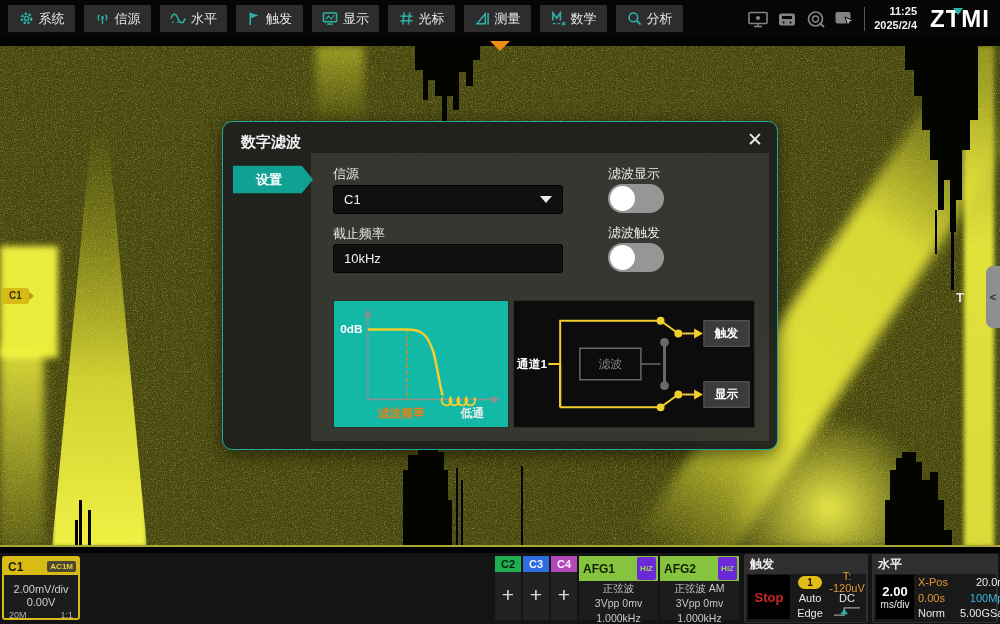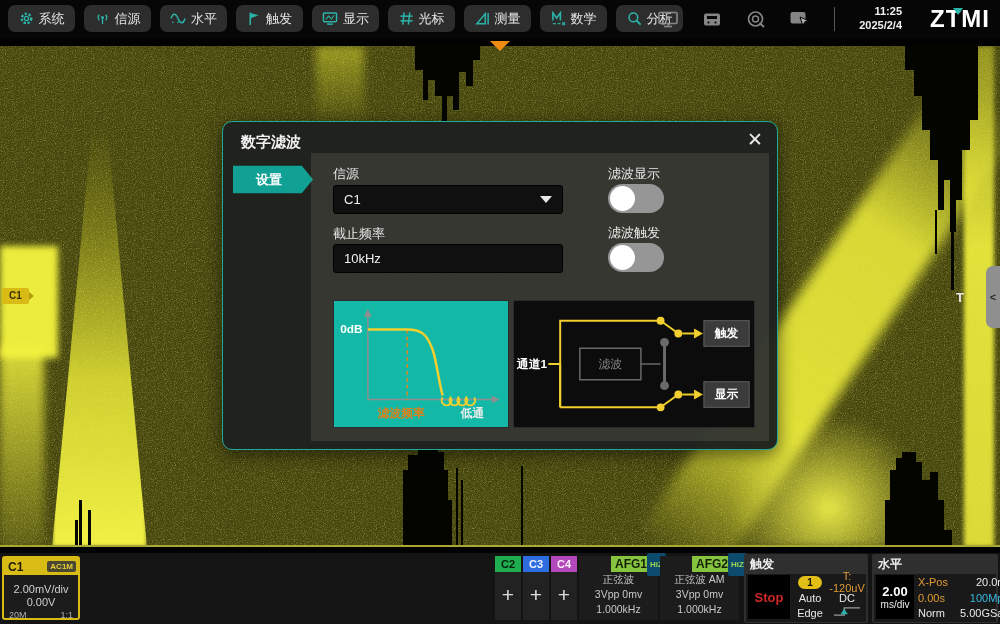--- a/index.html
+++ b/index.html
@@ -2,25 +2,25 @@
 <html><head>
 <meta charset="utf-8">
 <style>
   * { margin:0; padding:0; box-sizing:border-box; }
   html,body { width:1000px; height:624px; background:#000; overflow:hidden;
     font-family:"Liberation Sans", sans-serif; }
 
   
   #topbar { position:absolute; left:0; top:0; width:1000px; height:38px; background:#060606; z-index:30; }
   #menu { position:absolute; left:8px; top:5px; display:flex; gap:9px; }
-  .menu-btn { width:67px; height:27px; background:#2d2d2d; border-radius:7px; display:flex;
+  .menu-btn { width:67px; height:27px; background:#2d2d2d; border-radius:1px; display:flex;
     align-items:center; justify-content:center; gap:5px; cursor:pointer; }
   .menu-btn svg { flex:0 0 auto; }
   .ml { font-size:13px; color:#e6e6e6; }
-  #topright { position:absolute; right:10px; top:0; height:38px; display:flex; align-items:center; gap:24px; }
+  #topright { position:absolute; right:10px; top:0; height:38px; display:flex; align-items:center; gap:9px; }
   .sicon { opacity:.85; }
   .tdiv { width:1px; height:24px; background:#555; }
   .timecol { text-align:right; color:#f0f0f0; font-size:11px; line-height:1.25; font-weight:bold; }
   .logo { position:relative; color:#fff; font-size:24px; font-weight:bold; letter-spacing:1px; padding-left:4px; }
   .logo-accent { position:absolute; left:27px; top:3px; width:0; height:0;
     border-left:5px solid transparent; border-right:5px solid transparent; border-top:7px solid #2bb3a8; }
 
   
   #wave { position:absolute; left:0; top:38px; width:1000px; height:515px; background:#020202; overflow:hidden; }
   #olive { position:absolute; left:0; top:8px; width:1000px; height:501px; background:#44440d;
@@ -83,23 +83,23 @@
   #c1name { font-size:12px; font-weight:bold; color:#1e1a02; padding-left:4px; }
   #c1coup { margin-left:auto; margin-right:2px; background:#4a4733; color:#e8cf3a; font-size:8px;
     font-weight:bold; padding:1px 3px; border-radius:2px; }
   .c1line { text-align:center; color:#cfcfcf; font-size:11px; line-height:13px; }
   #c1foot { display:flex; justify-content:space-between; padding:1px 5px 0 5px; color:#b0b0b0; font-size:9px; }
   #chrow { position:absolute; left:495px; top:3px; display:flex; gap:2px; }
   .chbox { width:26px; height:64px; background:#222; cursor:pointer; }
   .chhead { height:16px; font-size:11px; font-weight:bold; text-align:center; line-height:16px; }
   .chplus { color:#ddd; font-size:21px; font-weight:300; text-align:center; line-height:46px; }
   .afg { position:absolute; top:3px; width:79px; height:64px; background:#1c1c1c; cursor:pointer; }
-  .afghead { height:16px; background:#86c440; display:flex; align-items:center;margin-left:32px; }
+  .afghead { height:25px; background:#86c440; display:flex; align-items:center; }
   .afgname { font-size:12px; font-weight:bold; color:#142002; padding-left:4px; }
-  .afgz { margin-left:auto; margin-right:2px; background:#0c4a6e; color:#9ed64e; font-size:8px;
+  .afgz { margin-left:auto; margin-right:2px; background:#6d28d9; color:#9ed64e; font-size:8px;
     font-weight:bold; padding:7px 3px; border-radius:2px; }
   .afgline { text-align:center; color:#c8c8c8; font-size:10.5px; line-height:15px; }
   .sect { position:absolute; top:1px; height:69px; background:#2f2f2f; border-radius:2px; cursor:pointer; }
   #trig-sect { left:744px; width:124px; }
   #horz-sect { left:872px; width:126px; }
   .sect-title { font-size:12px; font-weight:bold; color:#f2f2f2; padding:2px 0 1px 6px; }
   .sect-body { margin:0 2px 2px 2px; background:#191919; height:48px; display:grid;
     grid-template-rows:16px 15px 15px; align-items:center; }
   #trig-sect .sect-body { grid-template-columns:46px 36px 1fr; }
   #horz-sect .sect-body { grid-template-columns:42px 44px 1fr; }

